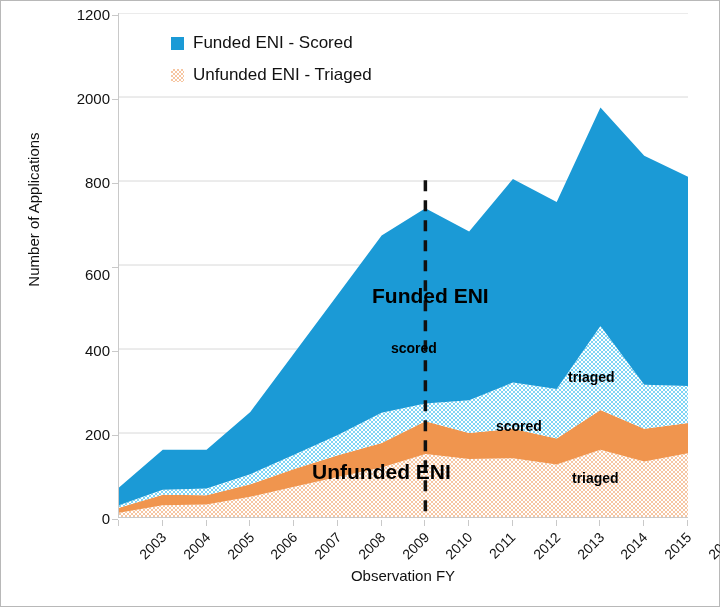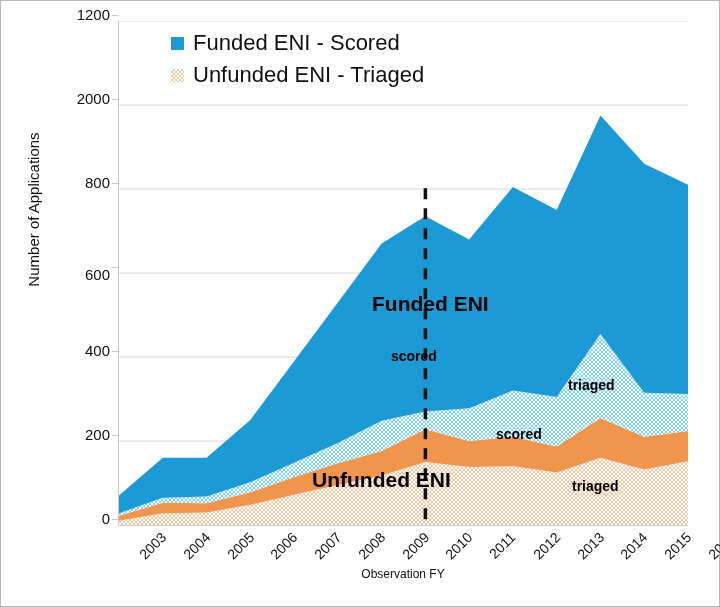--- a/index.html
+++ b/index.html
@@ -25,27 +25,27 @@
     transform:rotate(-90deg);
     transform-origin:center center;
     text-align:center;
     font-size:15px;color:#111;
     white-space:nowrap;
   }
   #xlabel{
     position:absolute;
     left:117px;top:566px;width:570px;
     text-align:center;
-    font-size:12px;color:#111;
+    font-size:15px;color:#111;
   }
 
   
   #plot{
     position:absolute;
-    left:117px; top:20px;
+    left:117px; top:12px;
     width:569px; height:504px;
     border-left:1px solid #c9c9c9;
     border-bottom:1px solid #c9c9c9;
     box-sizing:content-box;
   }
   #plotsvg{position:absolute;left:0;top:0;width:569px;height:504px;display:block;}
   .ytickwrap{position:absolute;left:0;top:0;}
   .ylab{
     position:absolute;
     width:62px;text-align:right;
@@ -70,21 +70,21 @@
 
   
   #legend{
     position:absolute;
     left:170px;top:26px;
   }
   .lrow{display:flex;align-items:center;height:32px;}
   .lswatch{
     width:13px;height:13px;margin-right:9px;flex:0 0 auto;
   }
-  .ltext{font-size:22px;color:#111;white-space:nowrap;}
+  .ltext{font-size:17px;color:#111;white-space:nowrap;}
 
   
   .ann{position:absolute;color:#000;white-space:nowrap;}
   .ann.big{font-size:21px;font-weight:bold;}
   .ann.small{font-size:14px;font-weight:bold;}
 </style>
 </head>
 <body>
 
 <div id="frame">

